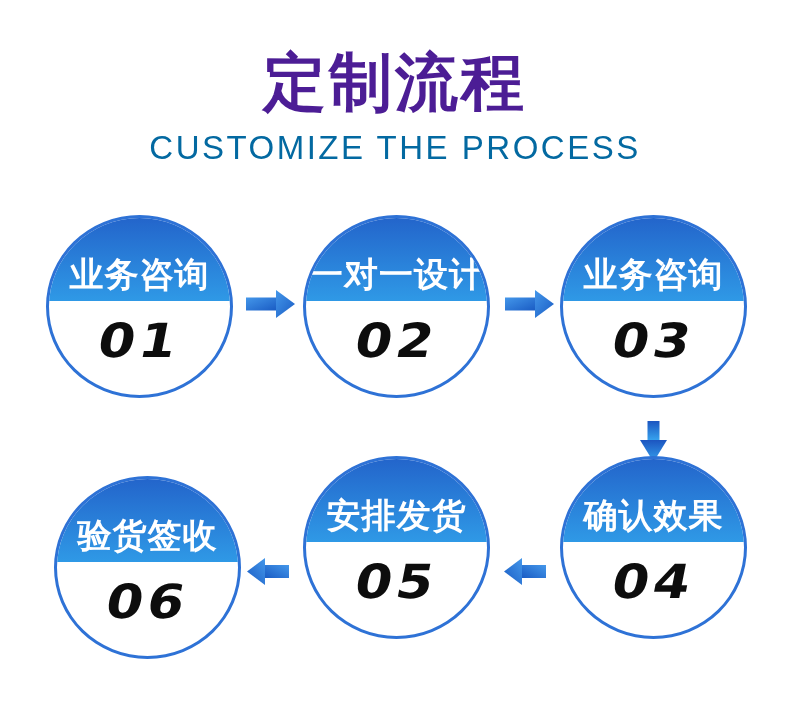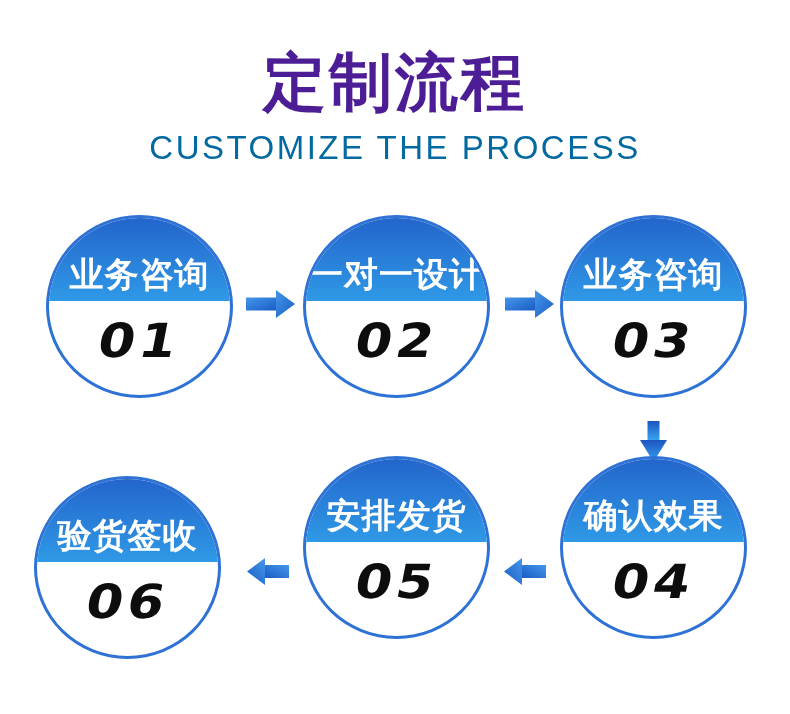--- a/index.html
+++ b/index.html
@@ -151,21 +151,21 @@
     <defs>
       <linearGradient id="gD1" x1="0%" y1="0%" x2="0%" y2="100%">
         <stop offset="0%" stop-color="#1c55c0"></stop>
         <stop offset="100%" stop-color="#36a2ee"></stop>
       </linearGradient>
     </defs>
     <rect x="7.5" y="0" width="12" height="19" fill="url(#gD1)"></rect>
     <polygon points="0,19 27,19 13.5,41" fill="url(#gD1)"></polygon>
   </svg>
 
-  <div class="circle" style="left:34px; top:476px;">
+  <div class="circle" style="left:54px; top:476px;">
     <div class="half-top">
       <span class="step-label">验货签收</span>
     </div>
     <div class="num-area">
       <span class="step-number">06</span>
     </div>
   </div>
 
   <svg class="arrow" style="left:247px; top:558px;" width="42" height="27" viewBox="0 0 42 27">
     <defs>

